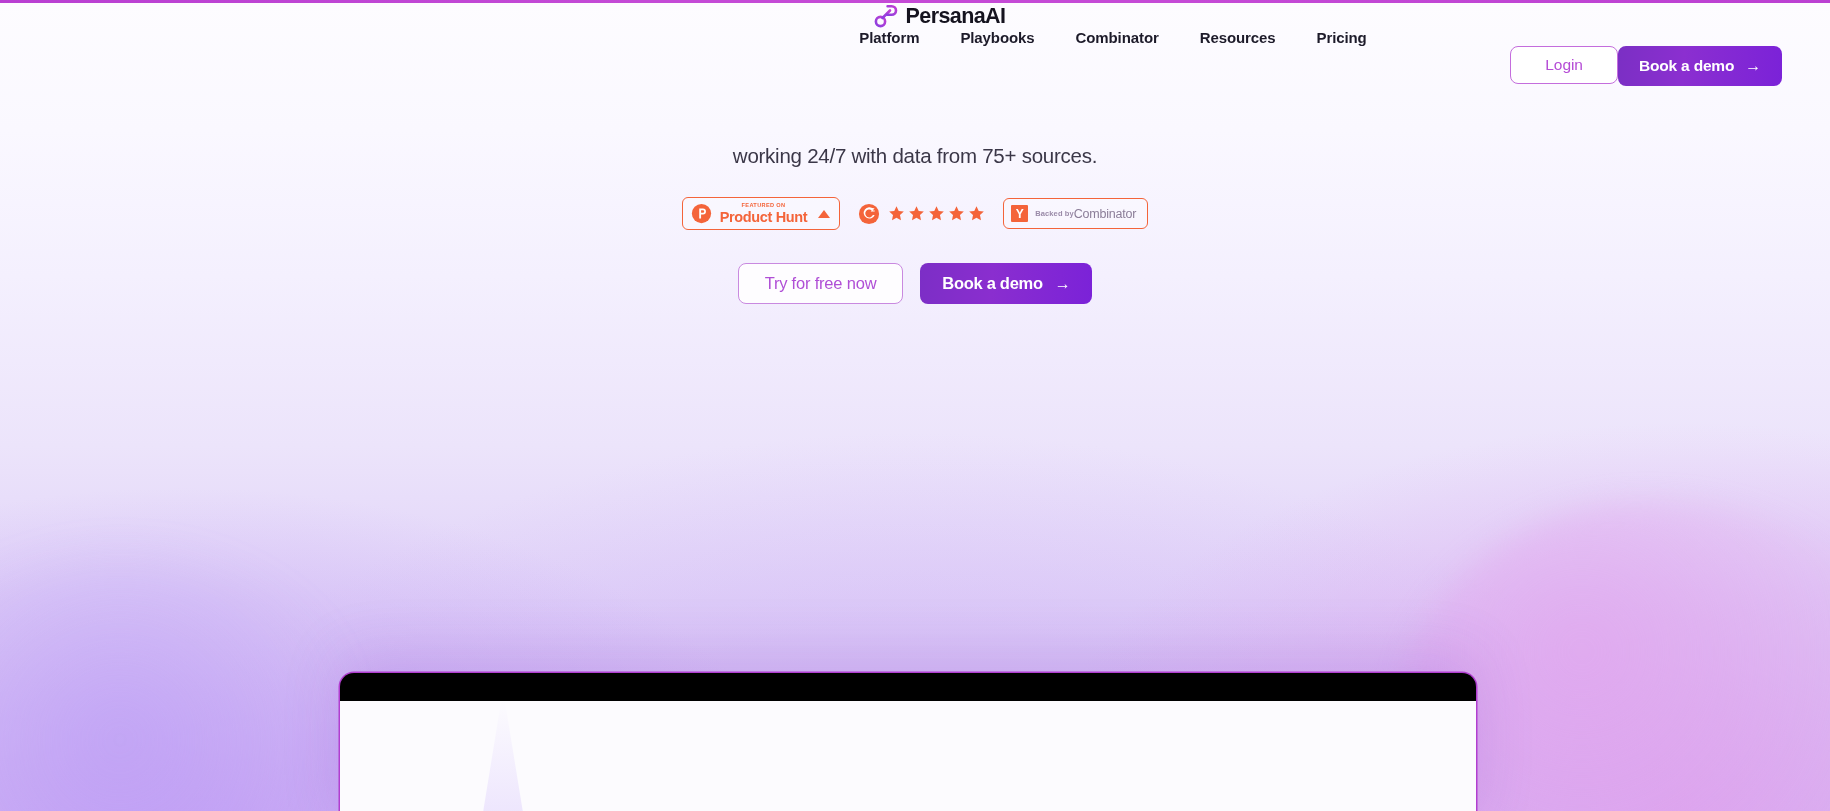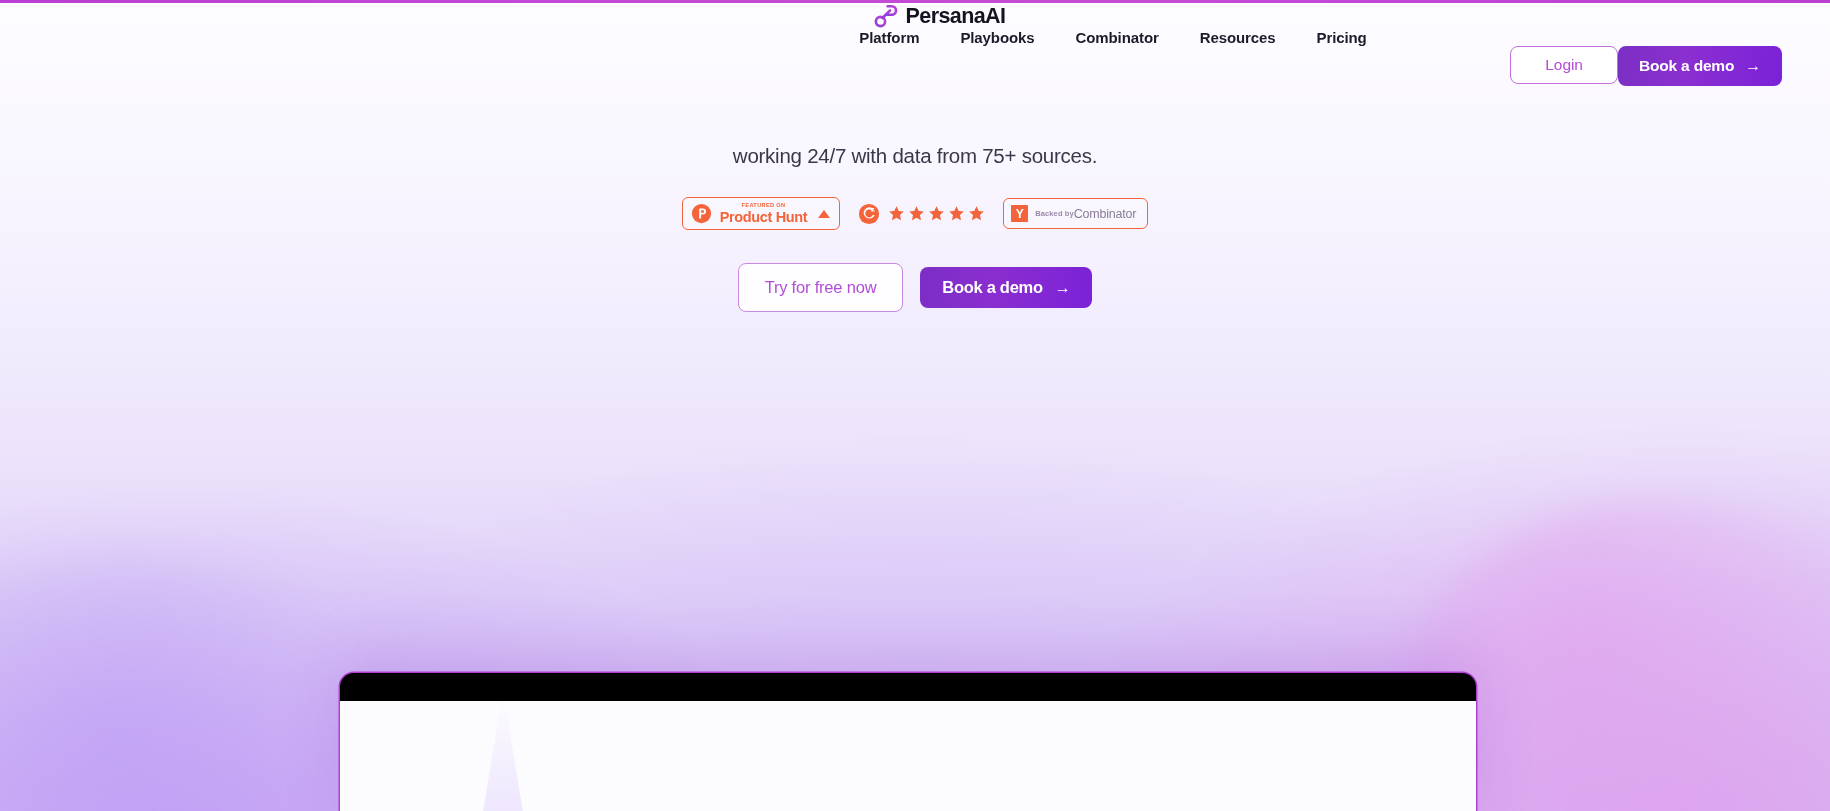--- a/index.html
+++ b/index.html
@@ -266,21 +266,21 @@
 
   
   .cta-row {
     margin-top: 33px;
     display: flex;
     align-items: center;
     justify-content: center;
     gap: 17px;
   }
   .btn-try {
-    height: 49px;
+    height: 41px;
     padding: 0 26px;
     border: 1px solid #c989e0;
     border-radius: 8px;
     background: rgba(255,255,255,0.86);
     color: #b04fd6;
     font-family: inherit;
     font-size: 16.5px;
     font-weight: 500;
     letter-spacing: -0.2px;
     cursor: pointer;

